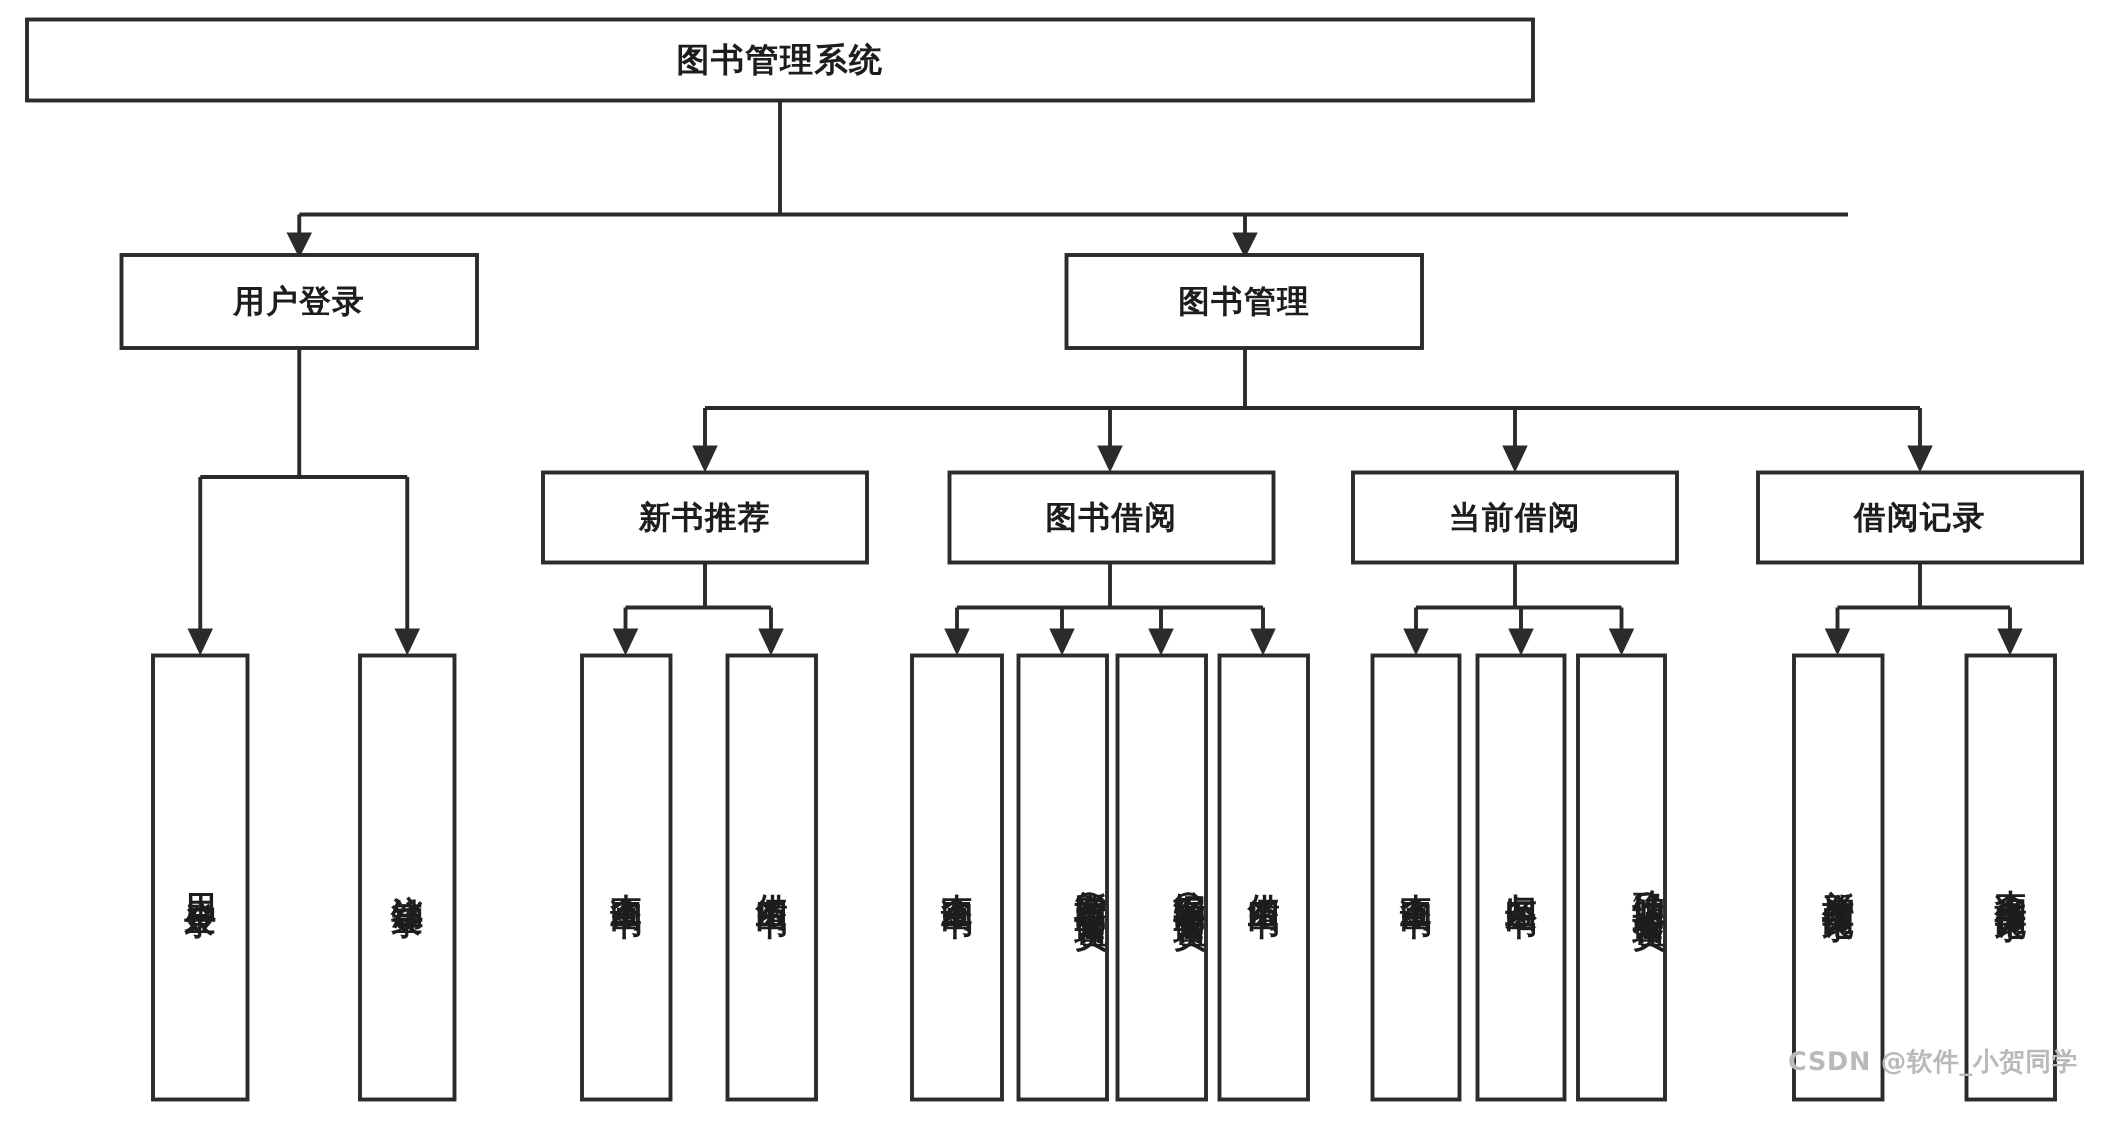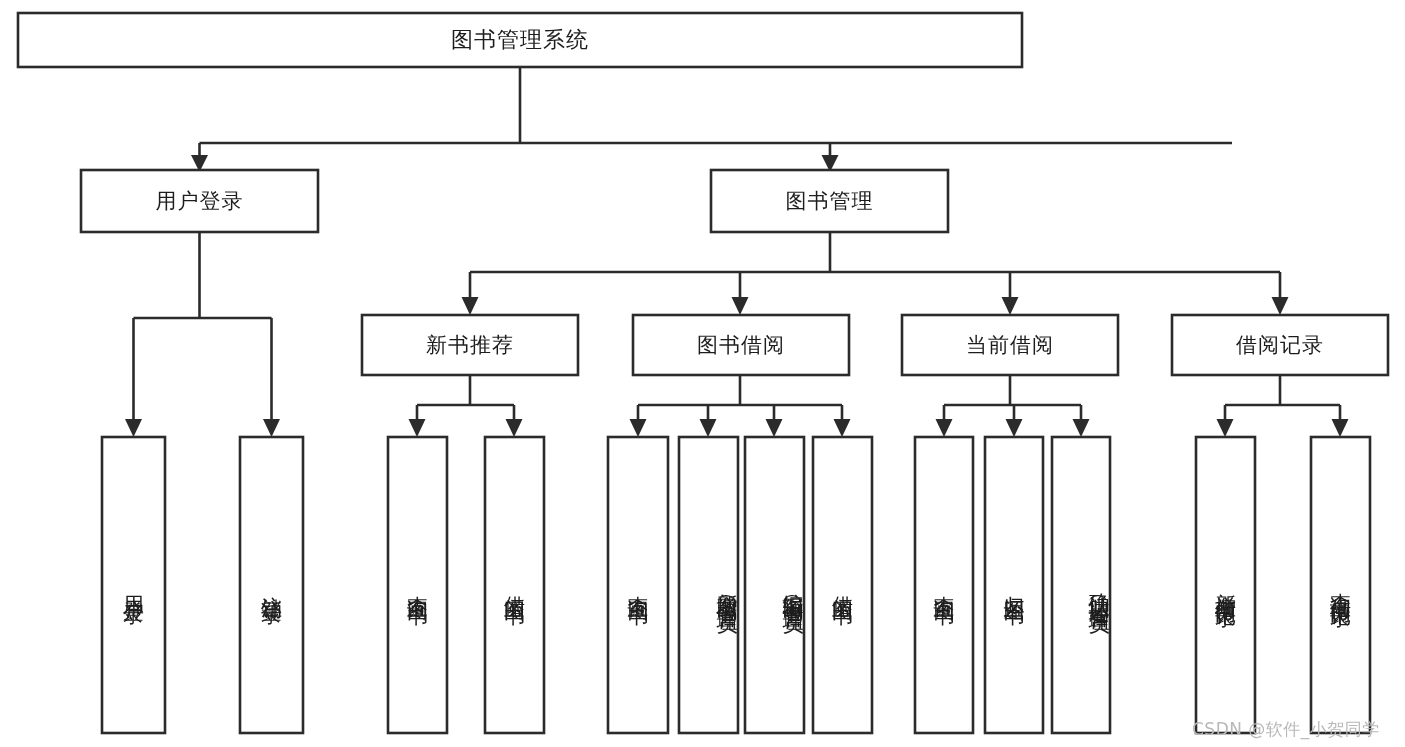--- a/index.html
+++ b/index.html
@@ -1,21 +1,21 @@
 <!DOCTYPE html>
 <html><head>
 <meta charset="utf-8">
 <title>图书管理系统 功能结构图</title>
 <style>
   html,body{margin:0;padding:0;background:#ffffff;}
   body{
     font-family:"DejaVu Sans","Liberation Sans",sans-serif;
     width:1405px;height:747px;overflow:hidden;position:relative;
   }
-  #diagram-root{position:relative;width:1405px;height:747px;background:#fff;}
+  #diagram-root{position:relative;width:1405px;height:747px;background:#fff;font-weight:bold;}
   svg#tree-svg{position:absolute;left:0;top:0;width:1405px;height:747px;display:block;}
   .edge{stroke:#2b2b2b;stroke-width:2.6;fill:none;}
   .arrow-head{fill:#2b2b2b;stroke:none;}
   .node-box{fill:#ffffff;stroke:#2b2b2b;stroke-width:2.6;}
   .node-label-h{
     font-family:"DejaVu Sans","Liberation Sans",sans-serif;
     font-size:21px;fill:#1d1d1d;text-anchor:middle;dominant-baseline:middle;
     letter-spacing:1px;
   }
   .node-label-root{
@@ -181,14 +181,14 @@
   <div class="leaf-label" style="left:608px;top:437px;width:60px;height:296px;">查询图书</div>
   <div class="leaf-label" style="left:679px;top:437px;width:59px;height:296px;align-items:flex-start;padding-top:8px;box-sizing:border-box;">新增图书（管理员）</div>
   <div class="leaf-label" style="left:745px;top:437px;width:59px;height:296px;align-items:flex-start;padding-top:8px;box-sizing:border-box;">编辑图书（管理员）</div>
   <div class="leaf-label" style="left:813px;top:437px;width:59px;height:296px;">借阅图书</div>
   <div class="leaf-label" style="left:915px;top:437px;width:58px;height:296px;">查询图书</div>
   <div class="leaf-label" style="left:985px;top:437px;width:58px;height:296px;">归还图书</div>
   <div class="leaf-label" style="left:1052px;top:437px;width:58px;height:296px;align-items:flex-start;padding-top:8px;box-sizing:border-box;">确认归还（管理员）</div>
   <div class="leaf-label" style="left:1196px;top:437px;width:59px;height:296px;">新增借阅记录</div>
   <div class="leaf-label" style="left:1311px;top:437px;width:59px;height:296px;">查询借阅记录</div>
 
-  <div class="watermark" style="left:1192px;top:718px;">CSDN @软件_小贺同学</div>
+  <div class="watermark" style="left:1192px;top:696px;">CSDN @软件_小贺同学</div>
 </div>
 
 </body></html>

